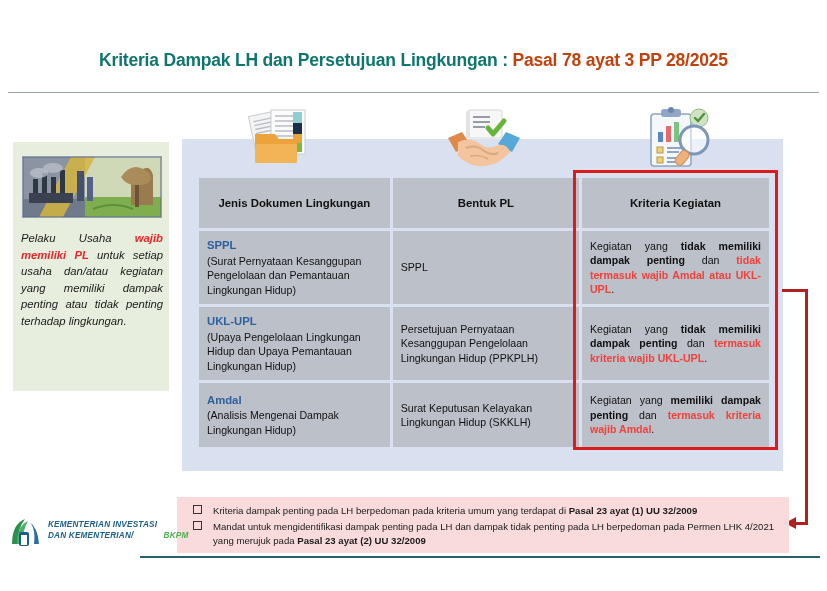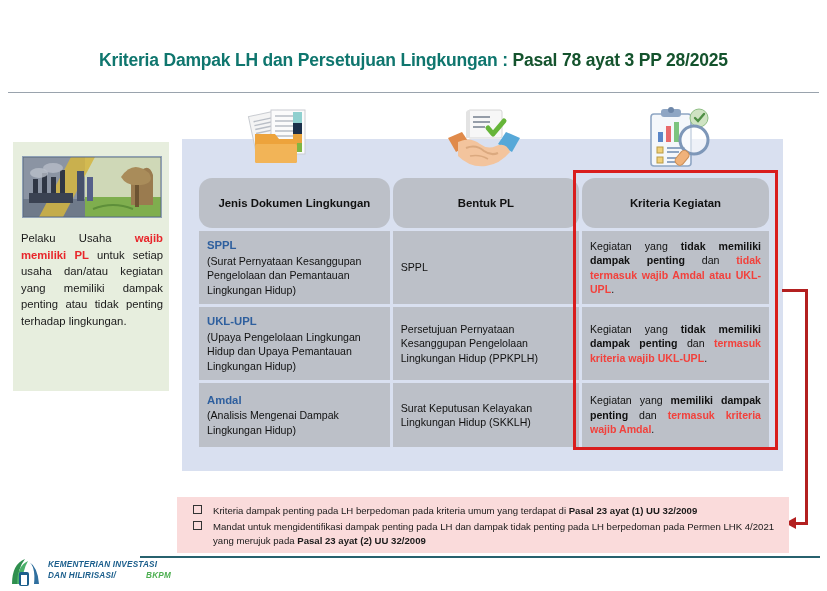--- a/index.html
+++ b/index.html
@@ -12,39 +12,39 @@
 
   
   .title-wrap{
     position:absolute;left:0;top:50px;width:827px;
     text-align:center;
   }
   .title-wrap .t1{
     font-size:17.5px;font-weight:bold;color:#0f766e;letter-spacing:-.2px;
   }
   .title-wrap .t2{
-    font-size:17.5px;font-weight:bold;color:#14532d;letter-spacing:-.2px;
+    font-size:17.5px;font-weight:bold;color:#c2410c;letter-spacing:-.2px;
   }
   .title-rule{
     position:absolute;left:8px;top:92px;width:811px;height:1px;
     background:#9aa3ad;
   }
 
   
   .green-card{
     position:absolute;left:13px;top:142px;width:156px;height:249px;
     background:#e7eede;
   }
   .green-card .photo{
     position:absolute;left:9px;top:14px;width:138px;height:60px;
     border:1px solid #8fa0b5;overflow:hidden;background:#86929f;
   }
   .green-card .blurb{
     position:absolute;left:8px;top:88px;width:142px;
-    font-size:11.3px;line-height:16.5px;color:#1a1a1a;text-align:justify;
+    font-size:11.3px;line-height:16.5px;color:#1a1a1a;text-align:justify;font-style:italic;
   }
   .green-card .blurb b{color:#e8262b;}
 
   
   .blue-panel{
     position:absolute;left:182px;top:139px;width:601px;height:332px;
     background:#d9e0f0;
   }
 
   
@@ -56,21 +56,21 @@
   
   .tbl{
     position:absolute;left:196px;top:175px;width:576px;
     border-collapse:separate;border-spacing:3px;
   }
   .tbl td,.tbl th{
     background:#bcc0c8;vertical-align:middle;padding:7px 8px;
     font-size:10.6px;color:#111;line-height:14.5px;
   }
   .tbl th{
-    font-weight:bold;font-size:11.4px;text-align:center;height:36px;border-radius:13px;
+    font-weight:bold;font-size:11.4px;text-align:center;height:36px;
   }
   .col-a{width:188px;}
   .col-b{width:183px;}
   .col-c{width:186px;margin-top:20px;}
   .c-center{text-align:left;}
   .c-just{text-align:justify;margin-left:48px;}
   .doc-name{
     color:#2e5f9e;font-weight:bold;font-size:11.3px;display:block;
     margin-bottom:1px;
   }
@@ -106,21 +106,21 @@
     position:relative;padding-left:26px;font-size:9.6px;line-height:14.5px;
     color:#1a1a1a;margin-bottom:1px;
   }
   .note li .bullet{
     position:absolute;left:6px;top:1px;width:7px;height:7px;
     border:1.2px solid #333;
   }
   .note li b{font-weight:bold;margin-top:16px;}
 
   
-  .logo-wrap{position:absolute;left:8px;top:556px;width:230px;height:34px;}
+  .logo-wrap{position:absolute;left:8px;top:516px;width:230px;height:34px;}
   .logo-mark{position:absolute;left:0;top:0;width:34px;height:32px;}
   .logo-text{position:absolute;left:40px;top:4px;line-height:10.5px;}
   .logo-text .l1,.logo-text .l2{
     font-size:8.2px;font-weight:bold;font-style:italic;color:#1b5e8c;
     letter-spacing:.2px;white-space:nowrap;
   }
   .logo-text .l2 .bkpm{color:#4caf50;margin-left:30px;}
   .footer-rule{
     position:absolute;left:140px;top:556px;width:680px;height:1.5px;
     background:#27616e;
@@ -305,18 +305,18 @@
       <svg width="34" height="32" viewBox="0 0 34 32">
         <path d="M4 28 q0 -20 13 -25 q-8 10 -7 25 Z" fill="#2f8f4e"></path>
         <path d="M9 28 q0 -18 11 -23 q-6 10 -5 23 Z" fill="#4bb06a"></path>
         <path d="M26 28 q2 -18 -6 -23 q10 6 11 23 Z" fill="#2f6f9e"></path>
         <rect x="11" y="16" width="10" height="14" rx="2" fill="#1b5e8c"></rect>
         <rect x="13" y="19" width="6" height="10" fill="#ffffff"></rect>
       </svg>
     </div>
     <div class="logo-text">
       <div class="l1">KEMENTERIAN INVESTASI</div>
-      <div class="l2"><span>DAN HILIRISASI/</span><span class="bkpm">BKPM</span></div>
+      <div class="l2"><span>DAN KEMENTERIAN/</span><span class="bkpm">BKPM</span></div>
     </div>
   </div>
   <div class="footer-rule"></div>
 
 </div>
 
 </body></html>

